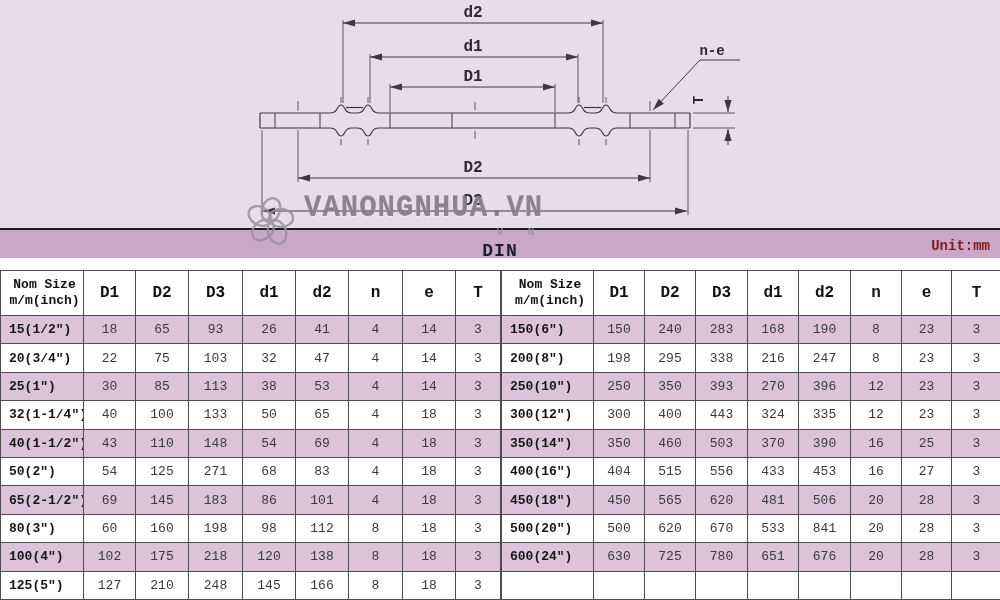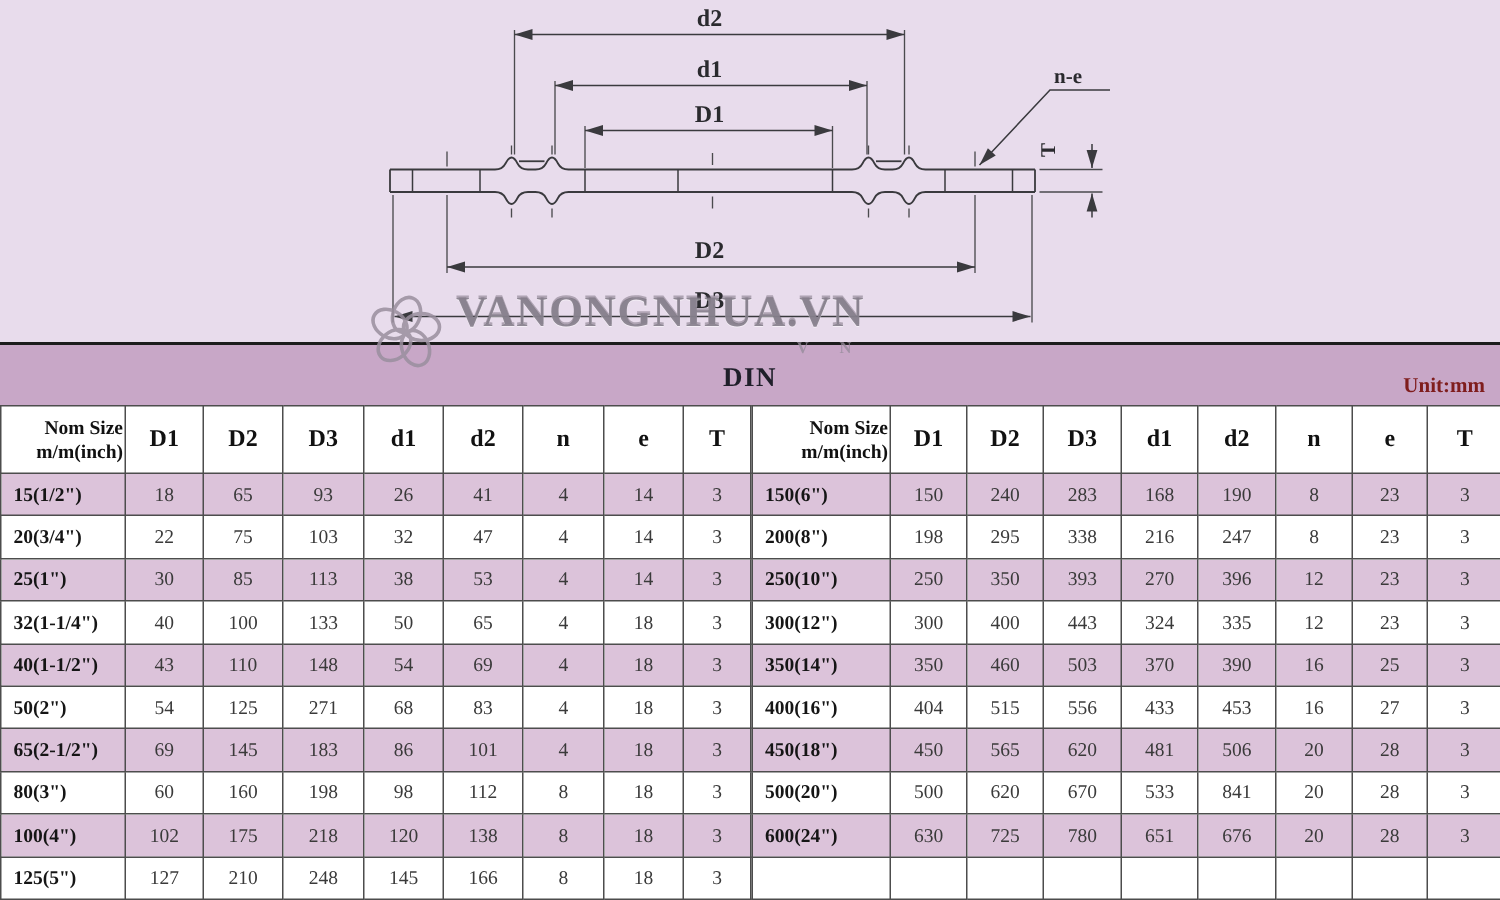--- a/index.html
+++ b/index.html
@@ -1,18 +1,18 @@
 <!DOCTYPE html>
 <html><head>
 <meta charset="utf-8">
 <style>
   html,body{margin:0;padding:0;}
   .page{
     position:relative; width:1000px; height:600px; overflow:hidden;
-    font-family:Liberation Serif, serif; background:#ffffff;
+    font-family:Liberation Mono, monospace; background:#ffffff;
   }
   
   .drawing-area{
     position:absolute; left:0; top:0; width:1000px; height:228px;
     background:#e8dcec;
   }
   .drawing-area svg{display:block;}
   .dim-label{font-weight:bold; font-size:16px; fill:#2a2a2e;}
   .dim-label-sm{font-weight:bold; font-size:14px; fill:#2a2a2e;}
   
@@ -26,39 +26,39 @@
     color:rgba(125,117,130,0.85);
     text-shadow:0 1px 0 rgba(255,255,255,0.5), 0 -1px 0 rgba(90,80,95,0.4);
     line-height:1.0;
   }
   .wm-sub{
     font-size:11px; font-weight:bold; letter-spacing:9px;
     color:rgba(150,140,155,0.8); text-align:right; margin-top:3px;
   }
   
   .title-bar{
-    position:absolute; left:0; top:228px; width:1000px; height:42px;
+    position:absolute; left:0; top:228px; width:1000px; height:30px;
     background:#c8a7c7; border-top:2px solid #1c1c1c; box-sizing:border-box;padding-left:39px;
   }
   .din{
     position:absolute; left:0; right:0; top:11px; text-align:center;
     font-size:18px; font-weight:bold; color:#1f1f2a; letter-spacing:1px;
   }
   .unit{
     position:absolute; right:10px; bottom:4px;
     font-size:14px; font-weight:bold; color:#7f1d1d;
   }
   
   .tables{position:absolute; left:0; top:270px; width:1000px; height:330px; display:flex;}
   table{border-collapse:collapse; table-layout:fixed; width:500px;}
   th,td{border:1px solid #4d4d4d; vertical-align:middle; overflow:hidden; white-space:nowrap;}
   thead tr{height:45px; background:#ffffff;}
   thead th.val-h{font-size:16px; font-weight:bold; color:#111; text-align:center;}
   thead th.nom-h{
-    font-size:13px; font-weight:bold; color:#111; text-align:right;
+    font-size:13px; font-weight:bold; color:#111; text-align:center;
     padding-left:6px; line-height:1.2;
   }
   tbody tr{height:28.3px;}
   tbody tr:nth-child(odd){background:#dcc3da;}
   tbody tr:nth-child(even){background:#ffffff;}
   tbody th{font-size:13px; font-weight:bold; color:#151515; text-align:left; padding-left:8px;}
   tbody td{font-size:13px; color:#3a3a3a; text-align:center; font-weight:400;}
 </style>
 </head>
 <body>

